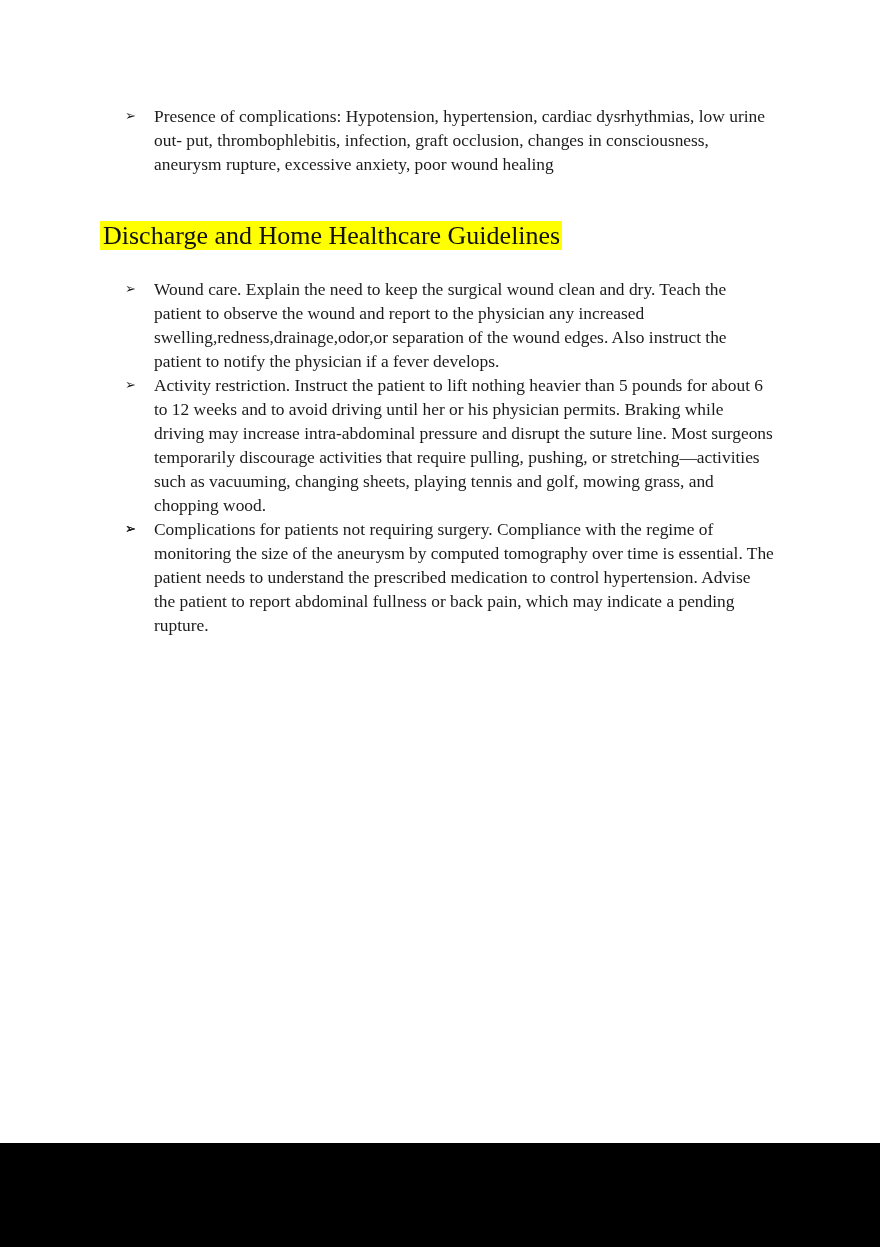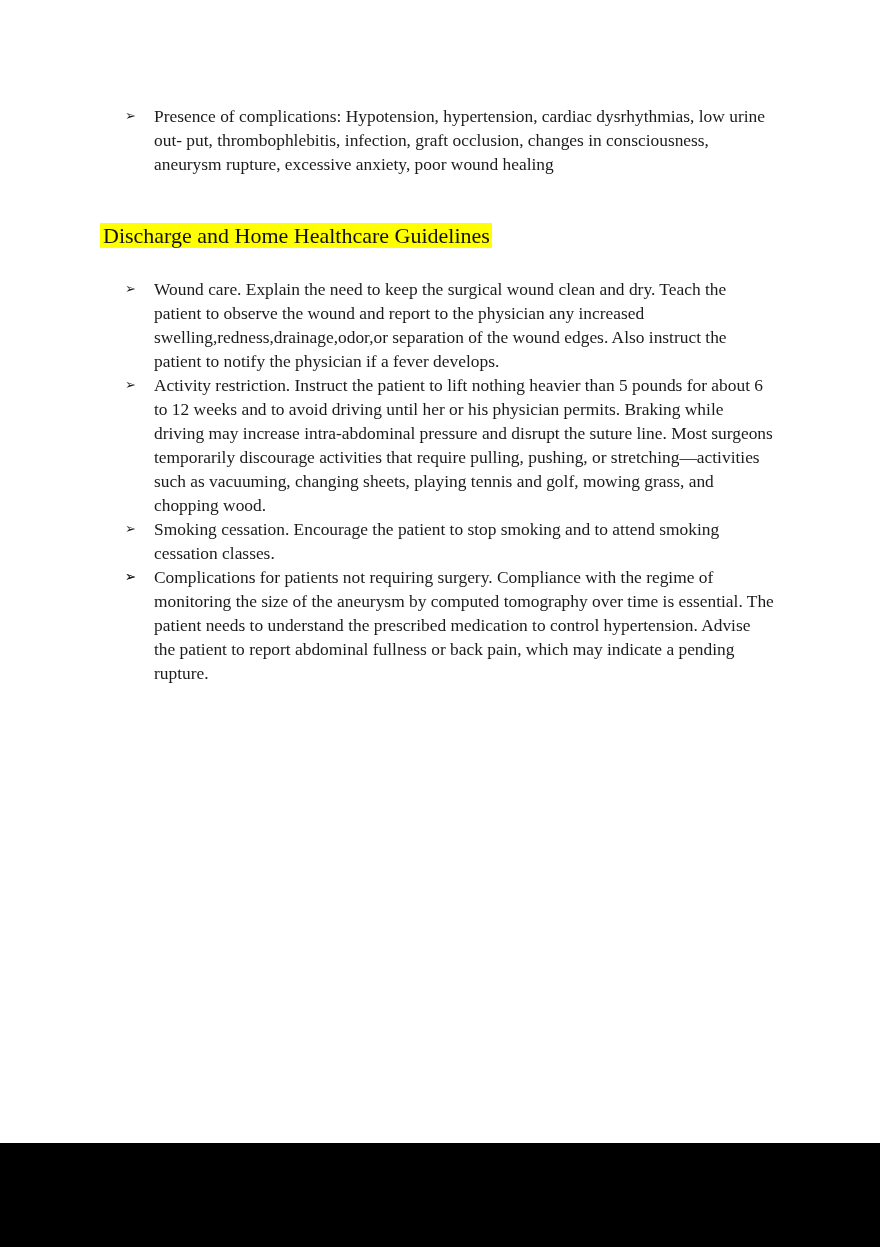--- a/index.html
+++ b/index.html
@@ -47,21 +47,21 @@
     font-family: "DejaVu Sans", sans-serif;
     font-size: 13px;
     line-height: 24px;
     color: #1b1b1b;
   }
   .section-heading {
     position: absolute;
     top: 219px;
     left: 100px;
     margin: 0;
-    font-size: 22px;
+    font-size: 26px;
     font-weight: normal;
     line-height: 33px;
     color: #111111;
     white-space: nowrap;
     text-align: center;
   }
   .heading-highlight {
     background: #ffff00;
     padding: 0 2px 0 3px;
   }
@@ -94,21 +94,20 @@
     <li>
       <span class="marker">➢</span>
       <span>Wound care. Explain the need to keep the surgical wound clean and dry. Teach the patient to observe the wound and report to the physician any increased swelling,redness,drainage,odor,or separation of the wound edges. Also instruct the patient to notify the physician if a fever develops.</span>
     </li>
     <li>
       <span class="marker">➢</span>
       <span>Activity restriction. Instruct the patient to lift nothing heavier than 5 pounds for about 6 to 12 weeks and to avoid driving until her or his physician permits. Braking while driving may increase intra-abdominal pressure and disrupt the suture line. Most surgeons temporarily discourage activities that require pulling, pushing, or stretching—activities such as vacuuming, changing sheets, playing tennis and golf, mowing grass, and chopping wood.</span>
     </li>
     <li>
       <span class="marker">➢</span>
-      <span>Smoking cessation. Encourage the patient to stop smoking and to attend smoking cessation classes.</span>
     </li>
     <li>
       <span class="marker">➢</span>
     </li>
     <li>
       <span class="marker">➢</span>
       <span>Complications for patients not requiring surgery. Compliance with the regime of monitoring the size of the aneurysm by computed tomography over time is essential. The patient needs to understand the prescribed medication to control hypertension. Advise the patient to report abdominal fullness or back pain, which may indicate a pending rupture.</span>
     </li>
   </ul>
 

